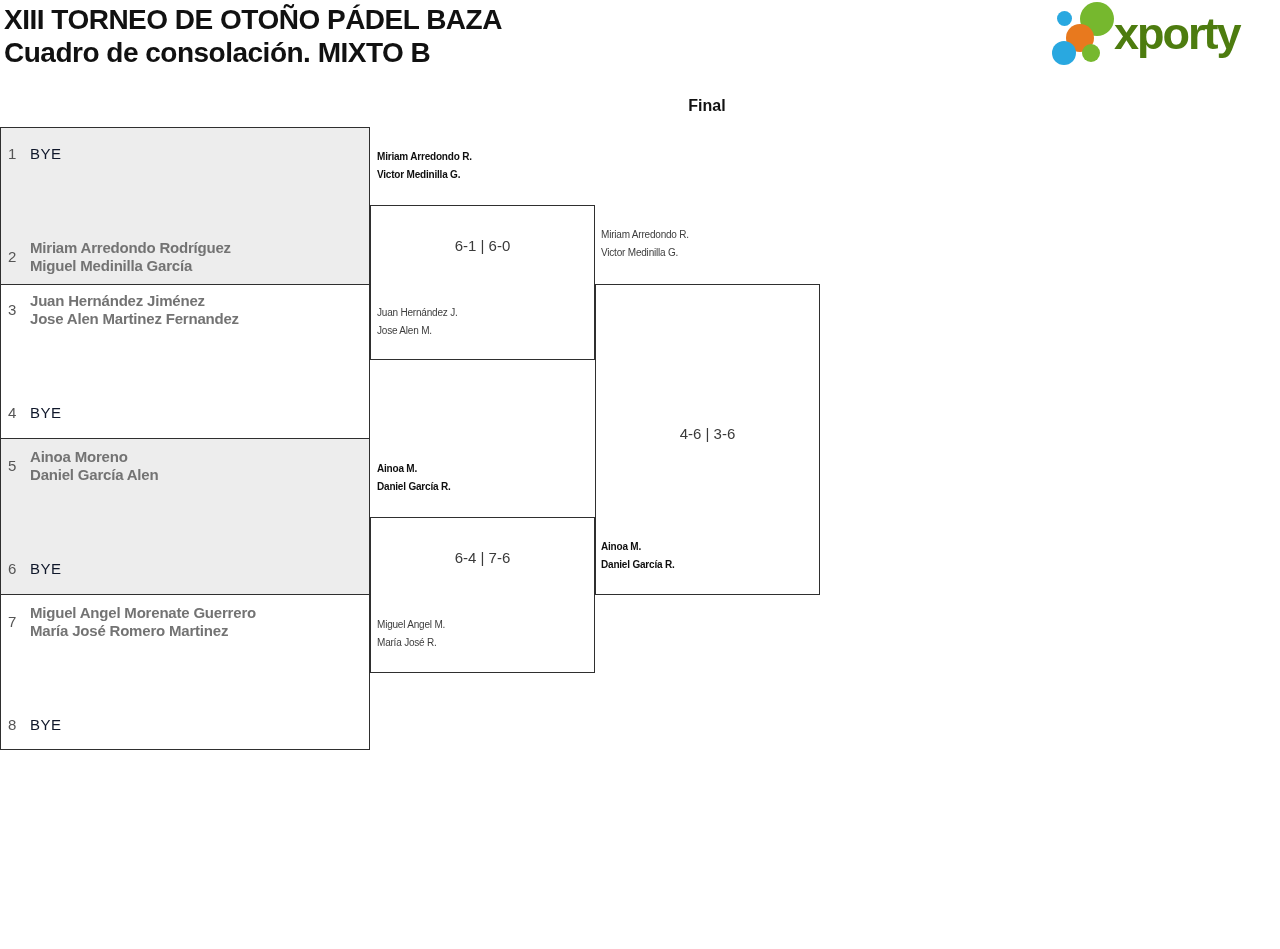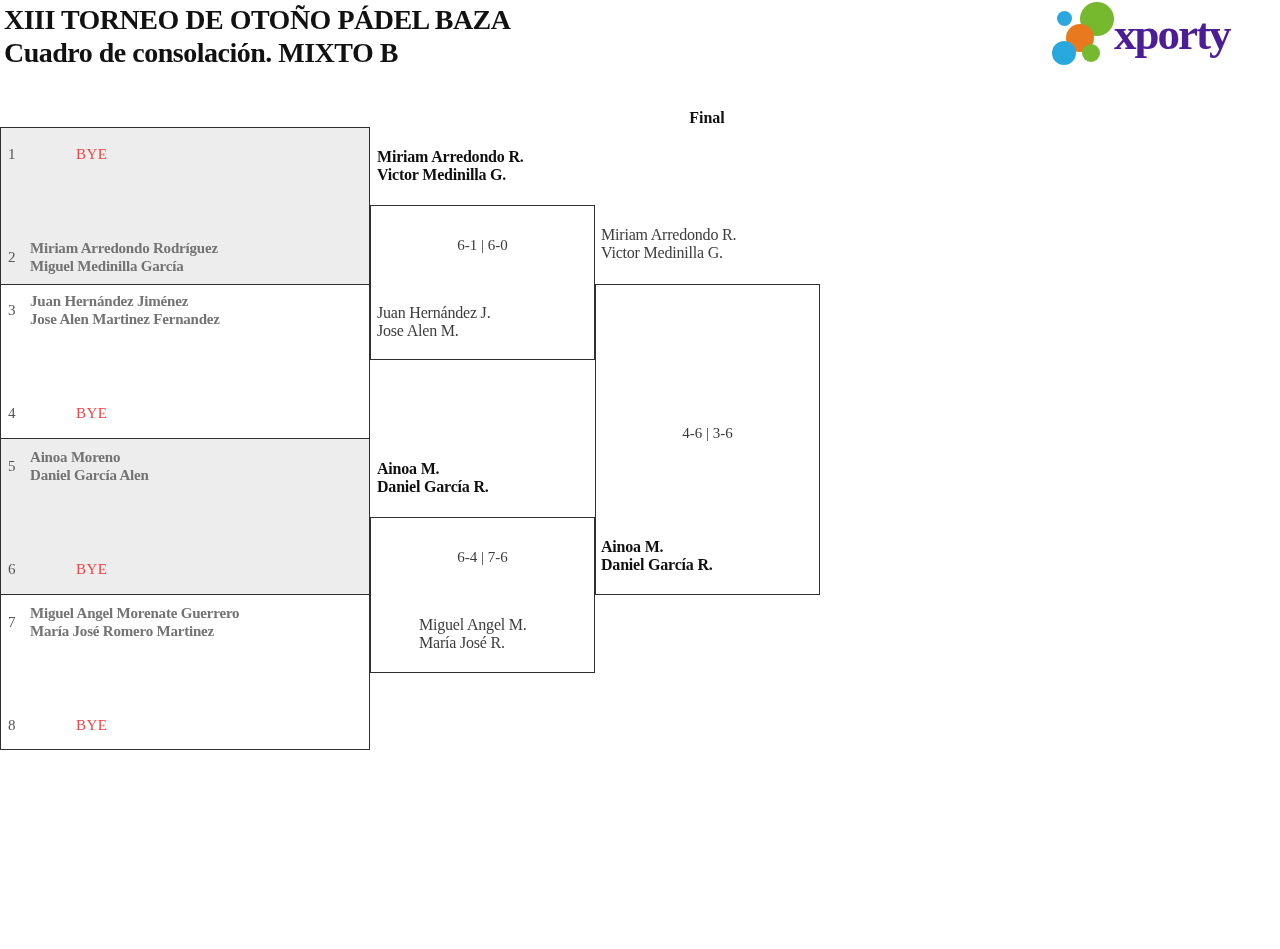--- a/index.html
+++ b/index.html
@@ -2,21 +2,21 @@
 <html><head>
 <meta charset="utf-8">
 <style>
   * { margin: 0; padding: 0; box-sizing: border-box; }
   html, body { background: #ffffff; }
   .page {
     position: relative;
     width: 1280px;
     height: 880px;
     background: #ffffff;
-    font-family: Liberation Serif, serif;
+    font-family: Liberation Sans, sans-serif;
     overflow: hidden;
   }
 
   
   .title-line1, .title-line2 {
     position: absolute;
     left: 4px;
     font-size: 28px;
     font-weight: 700;
     color: #111111;
@@ -33,37 +33,37 @@
   .dot-green-large  { left: 32px; top:  2px; width: 34px; height: 34px; background: #76b82e; }
   .dot-orange       { left: 18px; top: 24px; width: 28px; height: 28px; background: #e8791e; }
   .dot-blue-medium  { left:  4px; top: 41px; width: 24px; height: 24px; background: #29a8e0; }
   .dot-green-small  { left: 34px; top: 44px; width: 18px; height: 18px; background: #76b82e; }
   .logo-text {
     position: absolute;
     left: 66px; top: 6px;
     font-size: 45px;
     font-weight: 700;
     letter-spacing: -2px;
-    color: #4c1d95;
+    color: #4d7c0f;
     line-height: 56px;
   }
 
   
   .round-header {
     position: absolute;
     top: 97px;
     width: 300px;
     text-align: center;
     font-size: 16px;
     font-weight: 700;
     color: #111111;
   }
   .rh-qf   { left:  35px; }
   .rh-sf   { left: 332px; }
-  .rh-f    { left: 557px; margin-top: 12px; }
+  .rh-f    { left: 557px; }
 
   
   .qf-container {
     position: absolute;
     left: 0px; top: 127px;
     width: 370px; height: 623px;
     border: 1px solid #2f2f2f;
   }
   .qf-section { width: 100%; }
   .qf-s1 { height: 157px; background: #ededed; border-bottom: 1px solid #2f2f2f; }
@@ -85,46 +85,46 @@
   .slot {
     position: absolute;
     display: flex;
     align-items: center;
     gap: 10px;
     font-size: 15px;
     line-height: 18px;
   }
   .seed-num { color: #555555; font-weight: 400; min-width: 12px; }
   .team-name { font-weight: 700; color: #737373; white-space: nowrap; letter-spacing: -0.2px; }
-  .bye-label { color: #ef4444; font-weight: 400; letter-spacing: 0.5px; margin-left: 46px; }
+  .bye-label { color: #0f172a; font-weight: 400; letter-spacing: 0.5px; }
 
   .slot-1 { left: 8px; top: 145px; }
   .slot-2 { left: 8px; top: 239px; }
   .slot-3 { left: 8px; top: 292px; }
   .slot-4 { left: 8px; top: 404px; }
   .slot-5 { left: 8px; top: 448px; }
   .slot-6 { left: 8px; top: 560px; }
   .slot-7 { left: 8px; top: 604px; }
   .slot-8 { left: 8px; top: 716px; }
 
   
   .team-label {
     position: absolute;
-    font-size: 16px;
+    font-size: 10px;
     line-height: 18px;
     white-space: nowrap;
     letter-spacing: -0.2px;
   }
   .winner { font-weight: 700; color: #0f0f0f; }
   .loser  { font-weight: 400; color: #3d3d3d; }
 
   .sf1-top    { left: 377px; top: 148px; }
   .sf1-bottom { left: 377px; top: 304px; }
   .sf2-top    { left: 377px; top: 460px; }
-  .sf2-bottom { left: 377px; top: 616px; margin-left: 42px; }
+  .sf2-bottom { left: 377px; top: 616px; }
   .fin-top    { left: 601px; top: 226px; }
   .fin-bottom { left: 601px; top: 538px; }
 
   
   .score {
     position: absolute;
     width: 225px;
     text-align: center;
     font-size: 15px;
     color: #3a3a3a;

